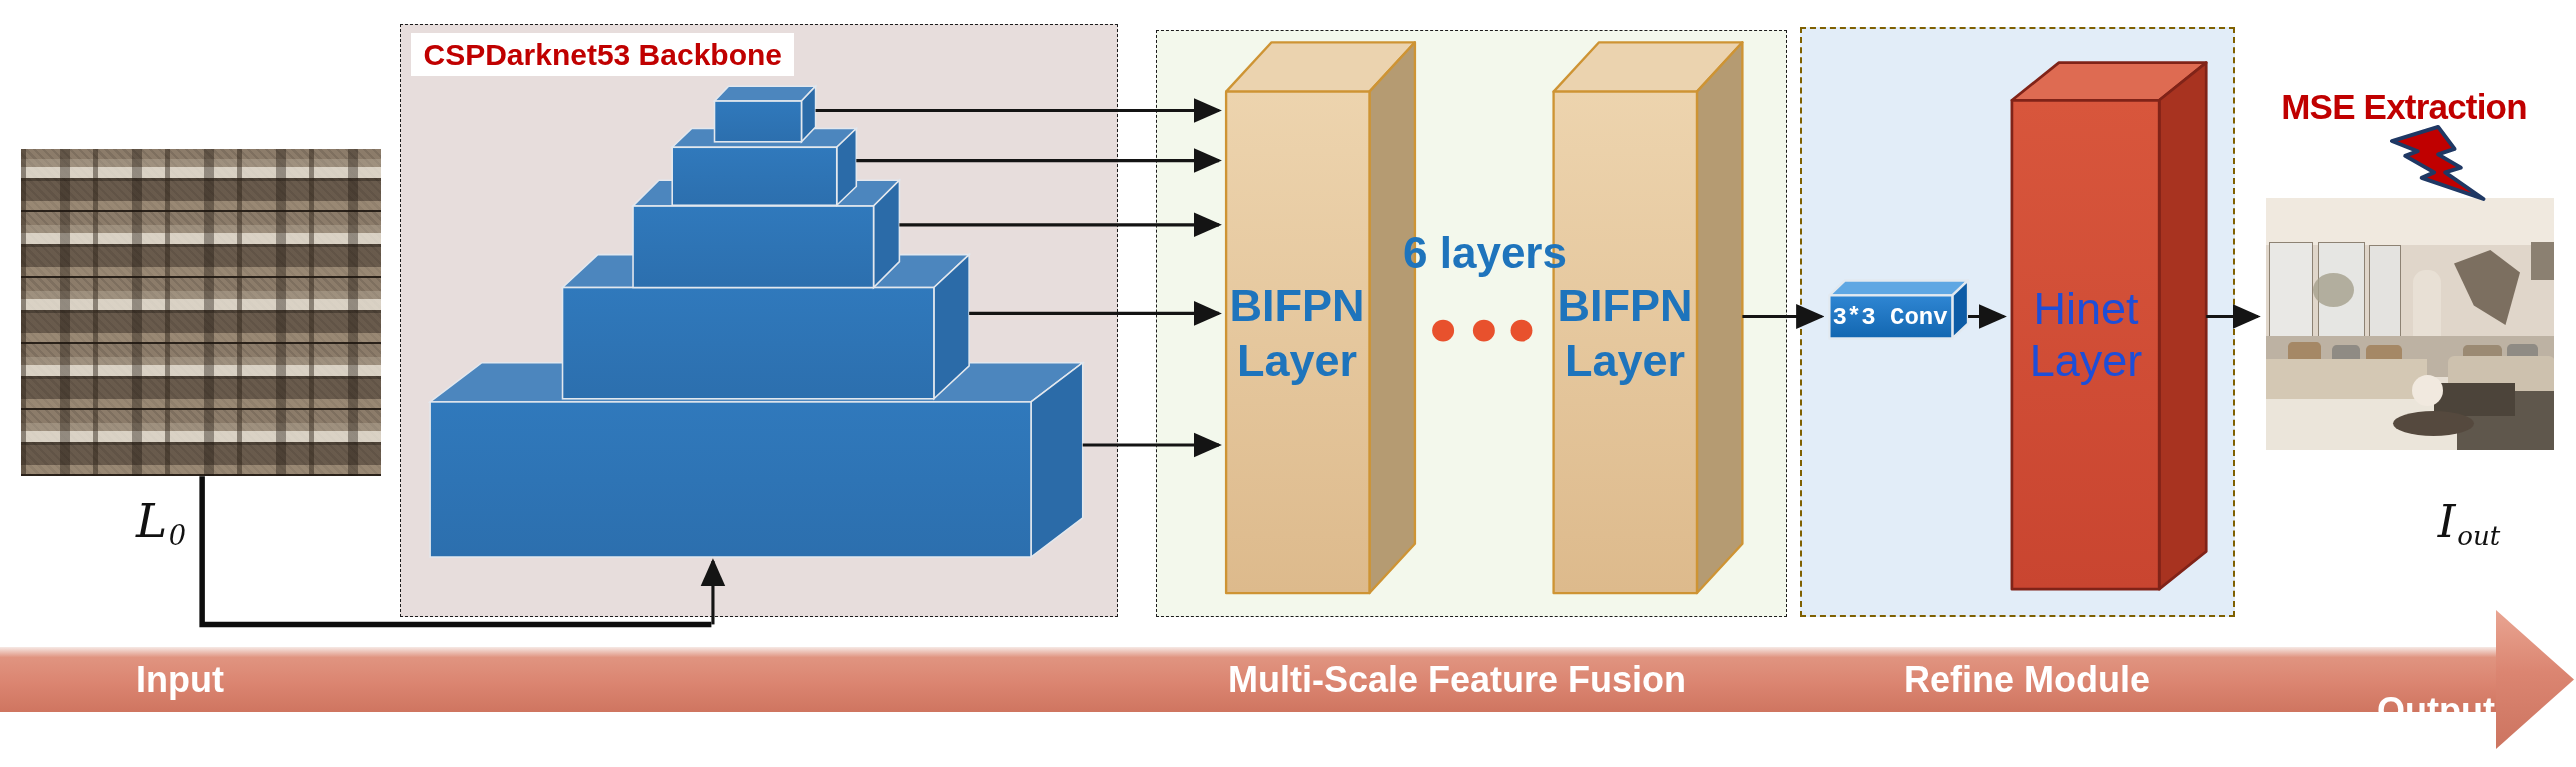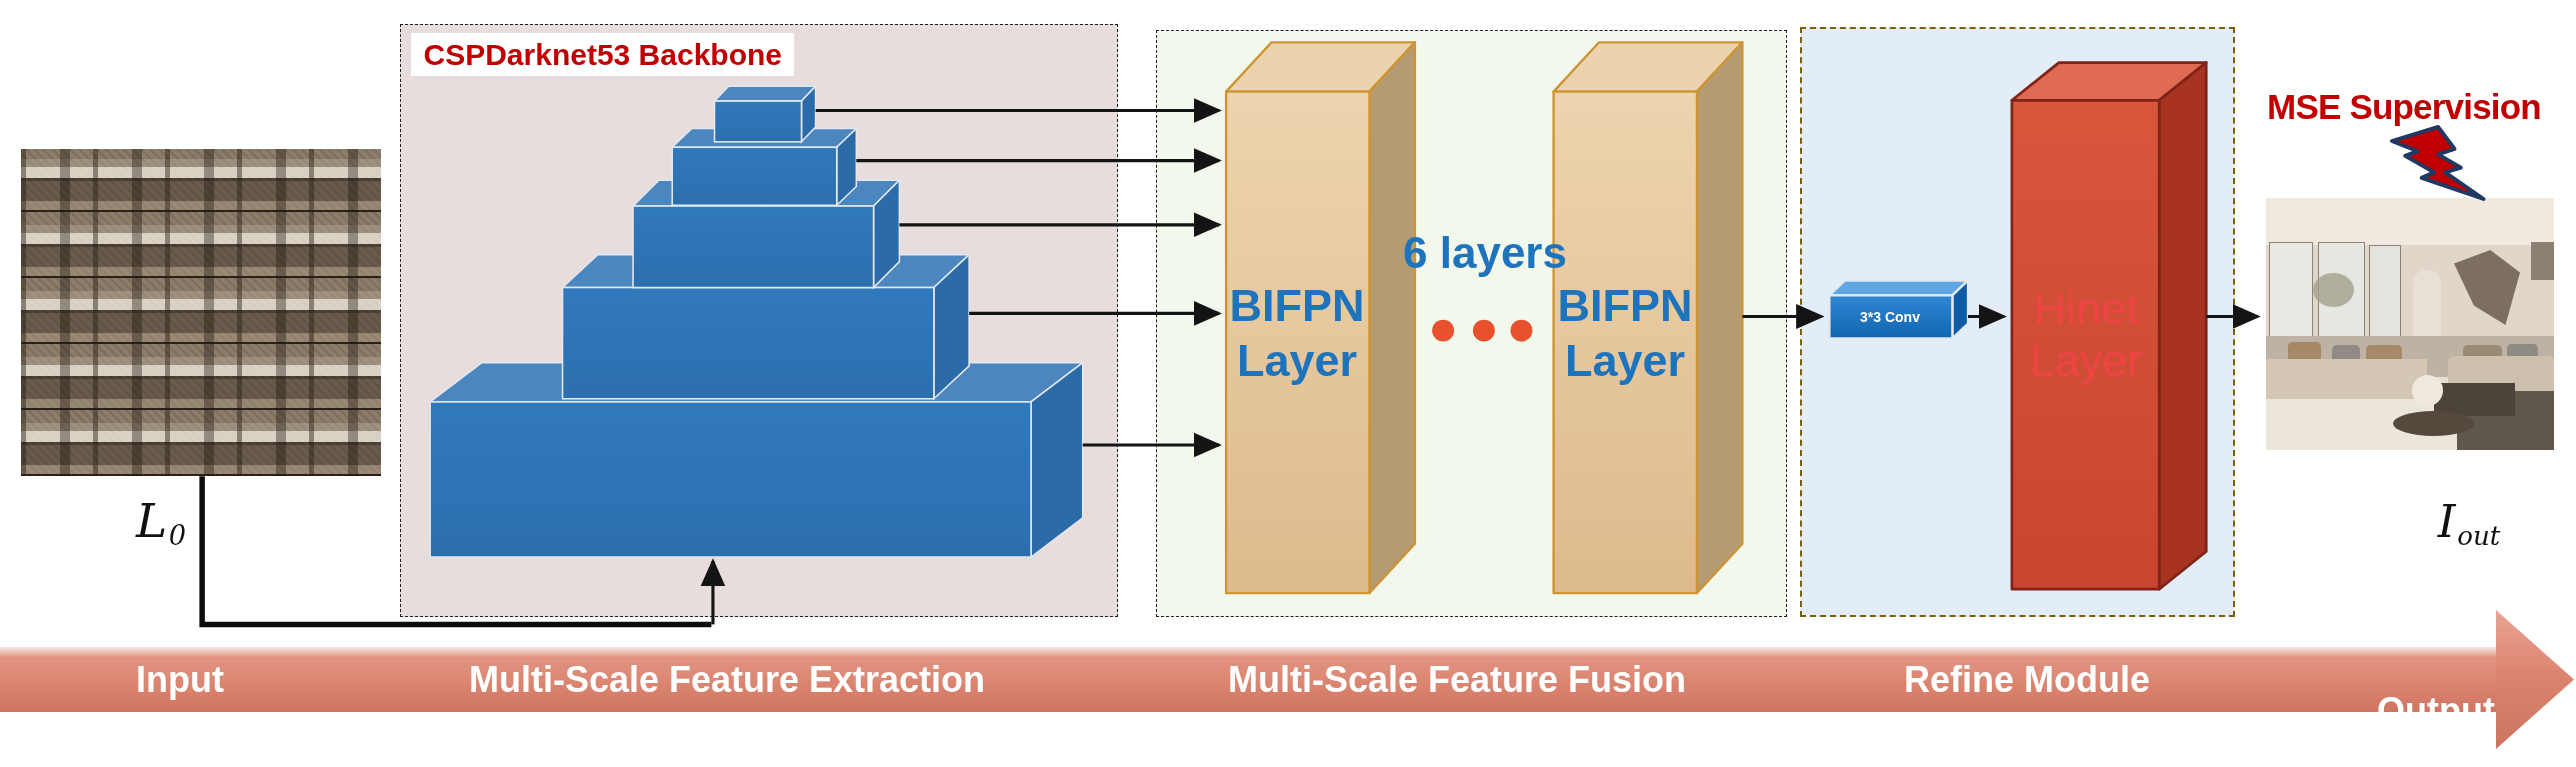--- a/index.html
+++ b/index.html
@@ -46,23 +46,23 @@
   }
   .stage-label{
     position:absolute;top:647px;height:65px;line-height:65px;z-index:6;
     transform:translateX(-50%);color:var(--banner-text);font-size:36px;font-weight:bold;white-space:nowrap;
   }
   
   .shape-layer{position:absolute;left:0;top:0;z-index:4;pointer-events:none;}
   
   .txt{position:absolute;z-index:6;transform:translate(-50%,-50%);text-align:center;white-space:nowrap;}
   .bifpn-label{font-size:45px;font-weight:bold;color:var(--diagram-blue-text);line-height:55px;}
-  .hinet-label{font-size:45px;font-weight:normal;color:#ef4444;line-height:52px;}
+  .hinet-label{font-size:45px;font-weight:normal;color:#1d4ed8;line-height:52px;}
   .six-layers{font-size:44px;font-weight:bold;color:var(--diagram-blue-text);}
-  .conv-label{font-size:14px;font-weight:bold;color:#ffffff;}
+  .conv-label{font-size:24px;font-weight:bold;color:#ffffff;font-family:Liberation Mono, monospace;}
   .mse-label{font-size:35px;font-weight:bold;color:var(--accent-red);letter-spacing:-0.8px;}
   .math-label{
     position:absolute;z-index:6;transform:translate(-50%,-50%);
     font-family:"DejaVu Serif",serif;font-style:italic;font-weight:normal;color:#111;
     font-size:47px;white-space:nowrap;
   }
   .math-label sub{font-size:0.58em;vertical-align:-0.3em;margin-left:1.6px;}
 </style>
 </head>
 <body>
@@ -104,21 +104,20 @@
     <div class="oi" style="left:146px;top:177px;width:31px;height:31px;background:#F1E9DF;border-radius:50%;"></div>
     <div class="oi" style="left:127px;top:213px;width:81px;height:25px;background:#55493E;border-radius:50%;"></div>
   </div>
   <div class="math-label" style="left:2469px;top:523px;font-size:45px;">
     <span>I</span><sub>out</sub>
   </div>
 
   <div class="banner-band"></div>
   <div class="banner-head"></div>
   <div class="stage-label" style="left:180px;text-align:right;">Input</div>
-  <div class="stage-label" style="left:727px;">Multi-Scale Feature Extraction</div>
   <div class="stage-label" style="left:1457px;text-align:right;">Multi-Scale Feature Fusion</div>
   <div class="stage-label" style="left:2027px;">Refine Module</div>
   <div class="stage-label" style="left:2436px;margin-top:31px;">Output</div>
 
   <svg class="shape-layer" width="2576" height="767" viewBox="0 0 3288 979">
     <defs>
       <marker id="arw" viewBox="0 0 10 10" refX="9" refY="5" markerWidth="9" markerHeight="9" orient="auto">
         <path d="M0,0.6 L10,5 L0,9.4 z" style="fill:var(--arrow-black);"></path>
       </marker>
       <linearGradient id="gradBifpn" x1="0" y1="0" x2="0" y2="1">
@@ -216,16 +215,16 @@
   <div class="txt bifpn-label" style="left:1625px;top:333px;">
     <span style="display:block;">BIFPN</span>
     <span style="display:block;">Layer</span>
   </div>
   <div class="txt six-layers" style="left:1485px;top:253px;">6 layers</div>
   <div class="txt conv-label" style="left:1890px;top:317px;">3*3 Conv</div>
   <div class="txt hinet-label" style="left:2086px;top:335px;">
     <span style="display:block;">Hinet</span>
     <span style="display:block;">Layer</span>
   </div>
-  <div class="txt mse-label" style="left:2404px;top:107px;">MSE Supervision</div>
+  <div class="txt mse-label" style="left:2404px;top:107px;">MSE Extraction</div>
 
 </div>
 
 
 </body></html>

